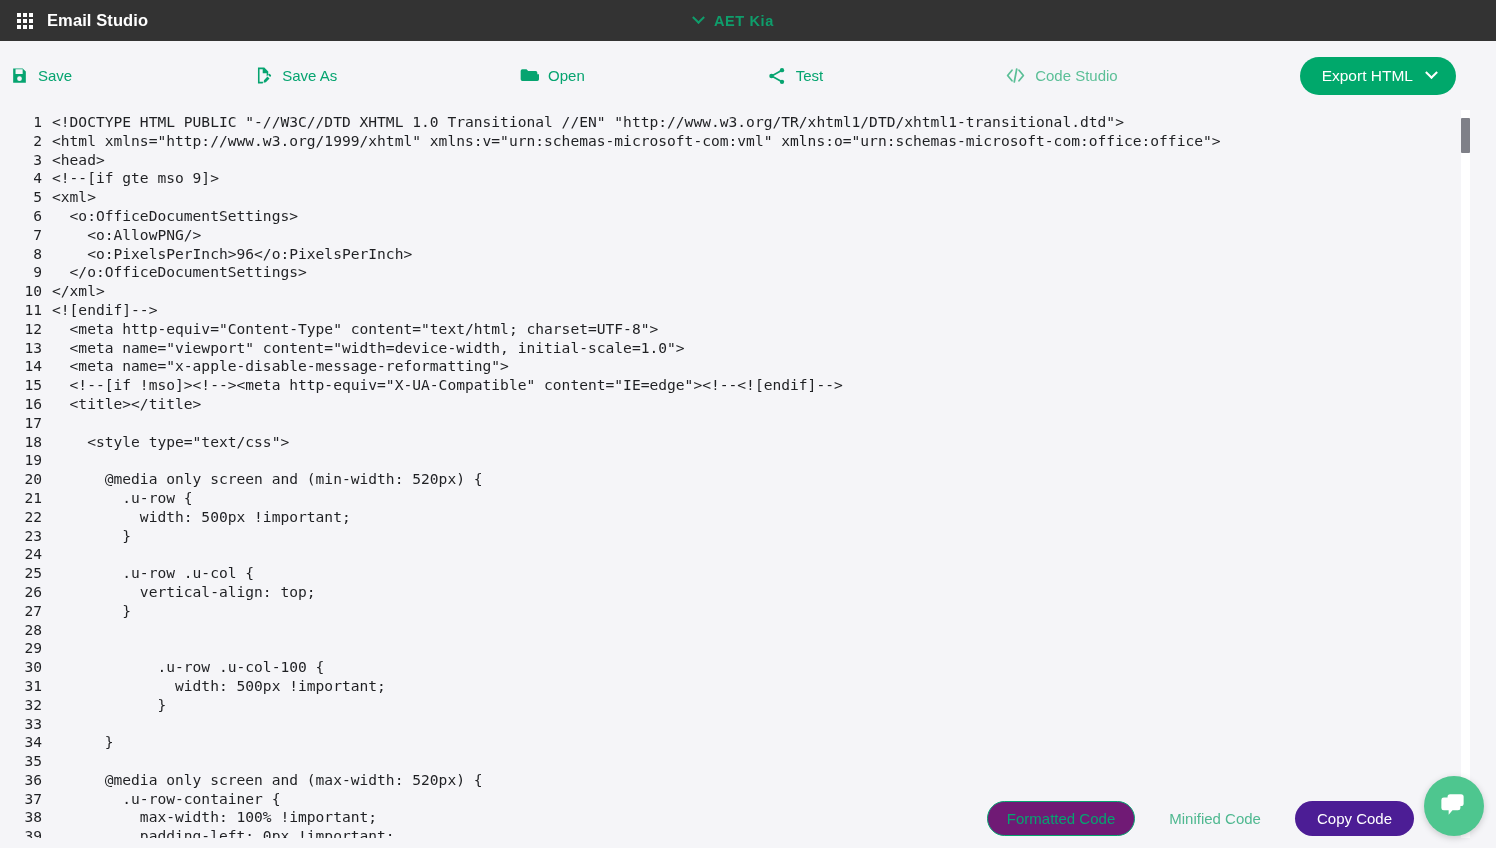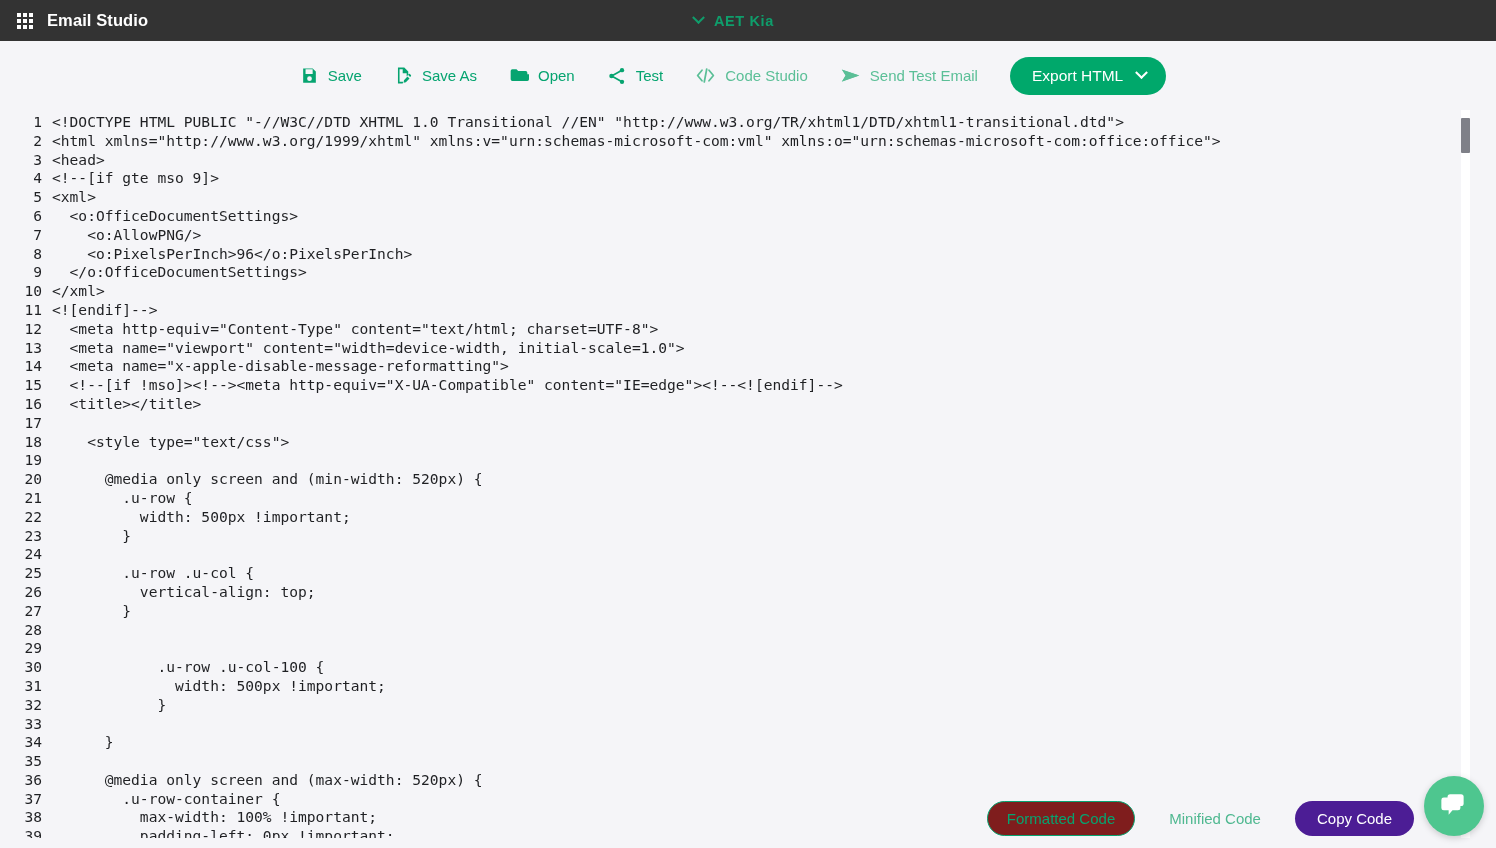--- a/index.html
+++ b/index.html
@@ -44,21 +44,21 @@
   .chev {
     display: inline-block; width: 9px; height: 9px;
     border-right: 2px solid #0f9d6b; border-bottom: 2px solid #0f9d6b;
     transform: rotate(45deg) translate(-2px,-2px);
   }
 
   
   .toolbar {
     position: absolute; top: 41px; left: 0;
     width: 1496px; height: 69px;
-    display: flex; align-items: center; justify-content: center;
+    display: flex; align-items: center; justify-content: space-between;
     padding-right: 40px;
     background: #f5f5f8;
   }
   .tool-btn {
     display: flex; align-items: center; gap: 9px;
     padding: 6px 10px;
     color: #06a470;
     font-size: 15px;
     background: none; border: none;
     cursor: pointer;
@@ -131,21 +131,21 @@
   .bottom-bar {
     position: absolute; left: 0; bottom: 12px;
     width: 1496px;
     display: flex; align-items: center; justify-content: flex-end;
     padding-right: 82px;
     gap: 0;
   }
   .seg-btn {
     font-size: 15px;
     color: #06a470;
-    background: #7f1d1d;
+    background: #701a75;
     border: 1.4px solid #06a470;
     border-radius: 19px;
     padding: 8px 19px;
     cursor: pointer;
     white-space: nowrap;
   }
   .seg-btn.plain {
     border-color: transparent;
     background: transparent;
     color: #4fb890;
@@ -240,29 +240,20 @@
 
   <button class="tool-btn muted">
     <svg width="21" height="21" viewBox="0 0 24 24" fill="none" stroke="#5bbf97" stroke-width="2" stroke-linecap="round" stroke-linejoin="round">
       <polyline points="8,6 3,12 8,18"></polyline>
       <polyline points="16,6 21,12 16,18"></polyline>
       <line x1="13.4" y1="4.6" x2="10.6" y2="19.4"></line>
     </svg>
     <span>Code Studio</span>
   </button>
 
-  <button class="tool-btn muted">
-    <span>
-      <svg width="21" height="21" viewBox="0 0 24 24" fill="#5bbf97">
-        <path d="M2 5l20 7-20 7 4.5-7L2 5zm4.8 7l12-4.8-10.3 3.8-1.7 1z"></path>
-        <path d="M2.5 5.3L22 12 2.5 18.7l3.9-6.7-3.9-6.7z"></path>
-      </svg>
-    </span>
-    <span>Send Test Email</span>
-  </button>
 
   <button class="export-btn">
     <span>Export HTML</span>
     <span class="chev-w"></span>
   </button>
 </div>
 
 <div class="code-pane">
   <div class="code-scroll">
     <div class="code-lines" id="code-lines"><div class="cl"><span class="ln">1</span><span class="ct">&lt;!DOCTYPE HTML PUBLIC "-//W3C//DTD XHTML 1.0 Transitional //EN" "http://www.w3.org/TR/xhtml1/DTD/xhtml1-transitional.dtd"&gt;</span></div><div class="cl"><span class="ln">2</span><span class="ct">&lt;html xmlns="http://www.w3.org/1999/xhtml" xmlns:v="urn:schemas-microsoft-com:vml" xmlns:o="urn:schemas-microsoft-com:office:office"&gt;</span></div><div class="cl"><span class="ln">3</span><span class="ct">&lt;head&gt;</span></div><div class="cl"><span class="ln">4</span><span class="ct">&lt;!--[if gte mso 9]&gt;</span></div><div class="cl"><span class="ln">5</span><span class="ct">&lt;xml&gt;</span></div><div class="cl"><span class="ln">6</span><span class="ct">  &lt;o:OfficeDocumentSettings&gt;</span></div><div class="cl"><span class="ln">7</span><span class="ct">    &lt;o:AllowPNG/&gt;</span></div><div class="cl"><span class="ln">8</span><span class="ct">    &lt;o:PixelsPerInch&gt;96&lt;/o:PixelsPerInch&gt;</span></div><div class="cl"><span class="ln">9</span><span class="ct">  &lt;/o:OfficeDocumentSettings&gt;</span></div><div class="cl"><span class="ln">10</span><span class="ct">&lt;/xml&gt;</span></div><div class="cl"><span class="ln">11</span><span class="ct">&lt;![endif]--&gt;</span></div><div class="cl"><span class="ln">12</span><span class="ct">  &lt;meta http-equiv="Content-Type" content="text/html; charset=UTF-8"&gt;</span></div><div class="cl"><span class="ln">13</span><span class="ct">  &lt;meta name="viewport" content="width=device-width, initial-scale=1.0"&gt;</span></div><div class="cl"><span class="ln">14</span><span class="ct">  &lt;meta name="x-apple-disable-message-reformatting"&gt;</span></div><div class="cl"><span class="ln">15</span><span class="ct">  &lt;!--[if !mso]&gt;&lt;!--&gt;&lt;meta http-equiv="X-UA-Compatible" content="IE=edge"&gt;&lt;!--&lt;![endif]--&gt;</span></div><div class="cl"><span class="ln">16</span><span class="ct">  &lt;title&gt;&lt;/title&gt;</span></div><div class="cl"><span class="ln">17</span><span class="ct"></span></div><div class="cl"><span class="ln">18</span><span class="ct">    &lt;style type="text/css"&gt;</span></div><div class="cl"><span class="ln">19</span><span class="ct"></span></div><div class="cl"><span class="ln">20</span><span class="ct">      @media only screen and (min-width: 520px) {</span></div><div class="cl"><span class="ln">21</span><span class="ct">        .u-row {</span></div><div class="cl"><span class="ln">22</span><span class="ct">          width: 500px !important;</span></div><div class="cl"><span class="ln">23</span><span class="ct">        }</span></div><div class="cl"><span class="ln">24</span><span class="ct"></span></div><div class="cl"><span class="ln">25</span><span class="ct">        .u-row .u-col {</span></div><div class="cl"><span class="ln">26</span><span class="ct">          vertical-align: top;</span></div><div class="cl"><span class="ln">27</span><span class="ct">        }</span></div><div class="cl"><span class="ln">28</span><span class="ct"></span></div><div class="cl"><span class="ln">29</span><span class="ct"></span></div><div class="cl"><span class="ln">30</span><span class="ct">            .u-row .u-col-100 {</span></div><div class="cl"><span class="ln">31</span><span class="ct">              width: 500px !important;</span></div><div class="cl"><span class="ln">32</span><span class="ct">            }</span></div><div class="cl"><span class="ln">33</span><span class="ct"></span></div><div class="cl"><span class="ln">34</span><span class="ct">      }</span></div><div class="cl"><span class="ln">35</span><span class="ct"></span></div><div class="cl"><span class="ln">36</span><span class="ct">      @media only screen and (max-width: 520px) {</span></div><div class="cl"><span class="ln">37</span><span class="ct">        .u-row-container {</span></div><div class="cl"><span class="ln">38</span><span class="ct">          max-width: 100% !important;</span></div><div class="cl"><span class="ln">39</span><span class="ct">          padding-left: 0px !important;</span></div></div>

